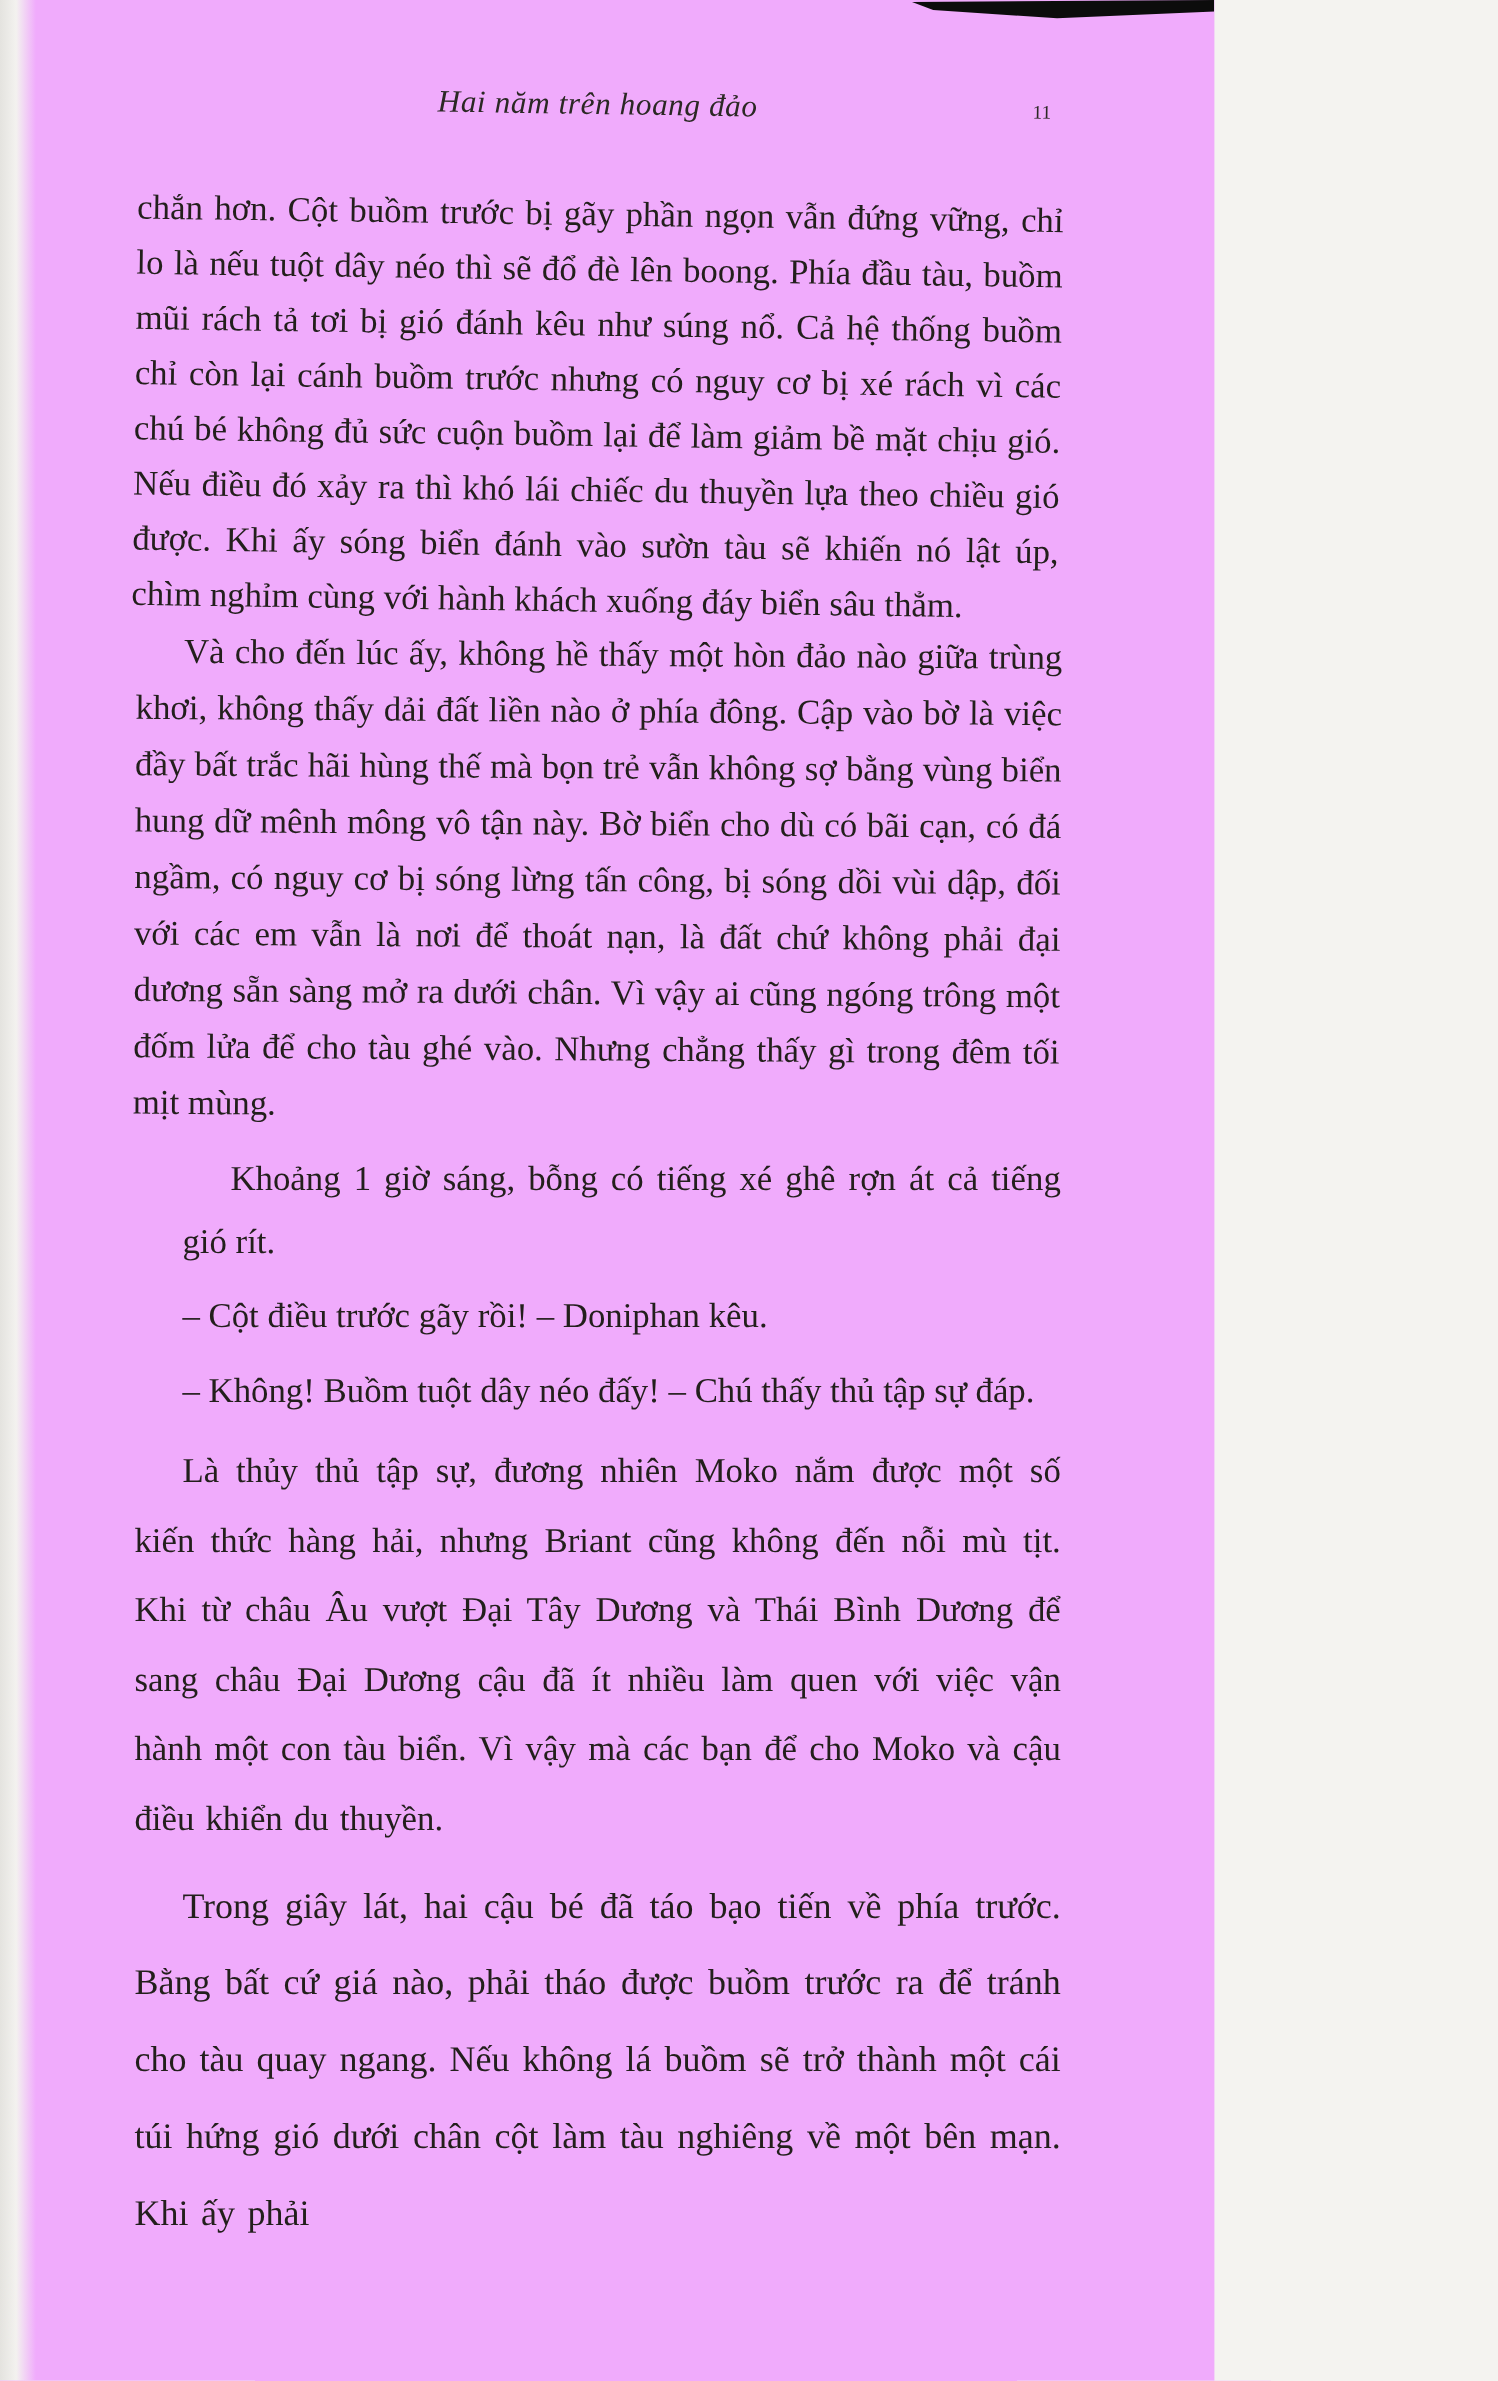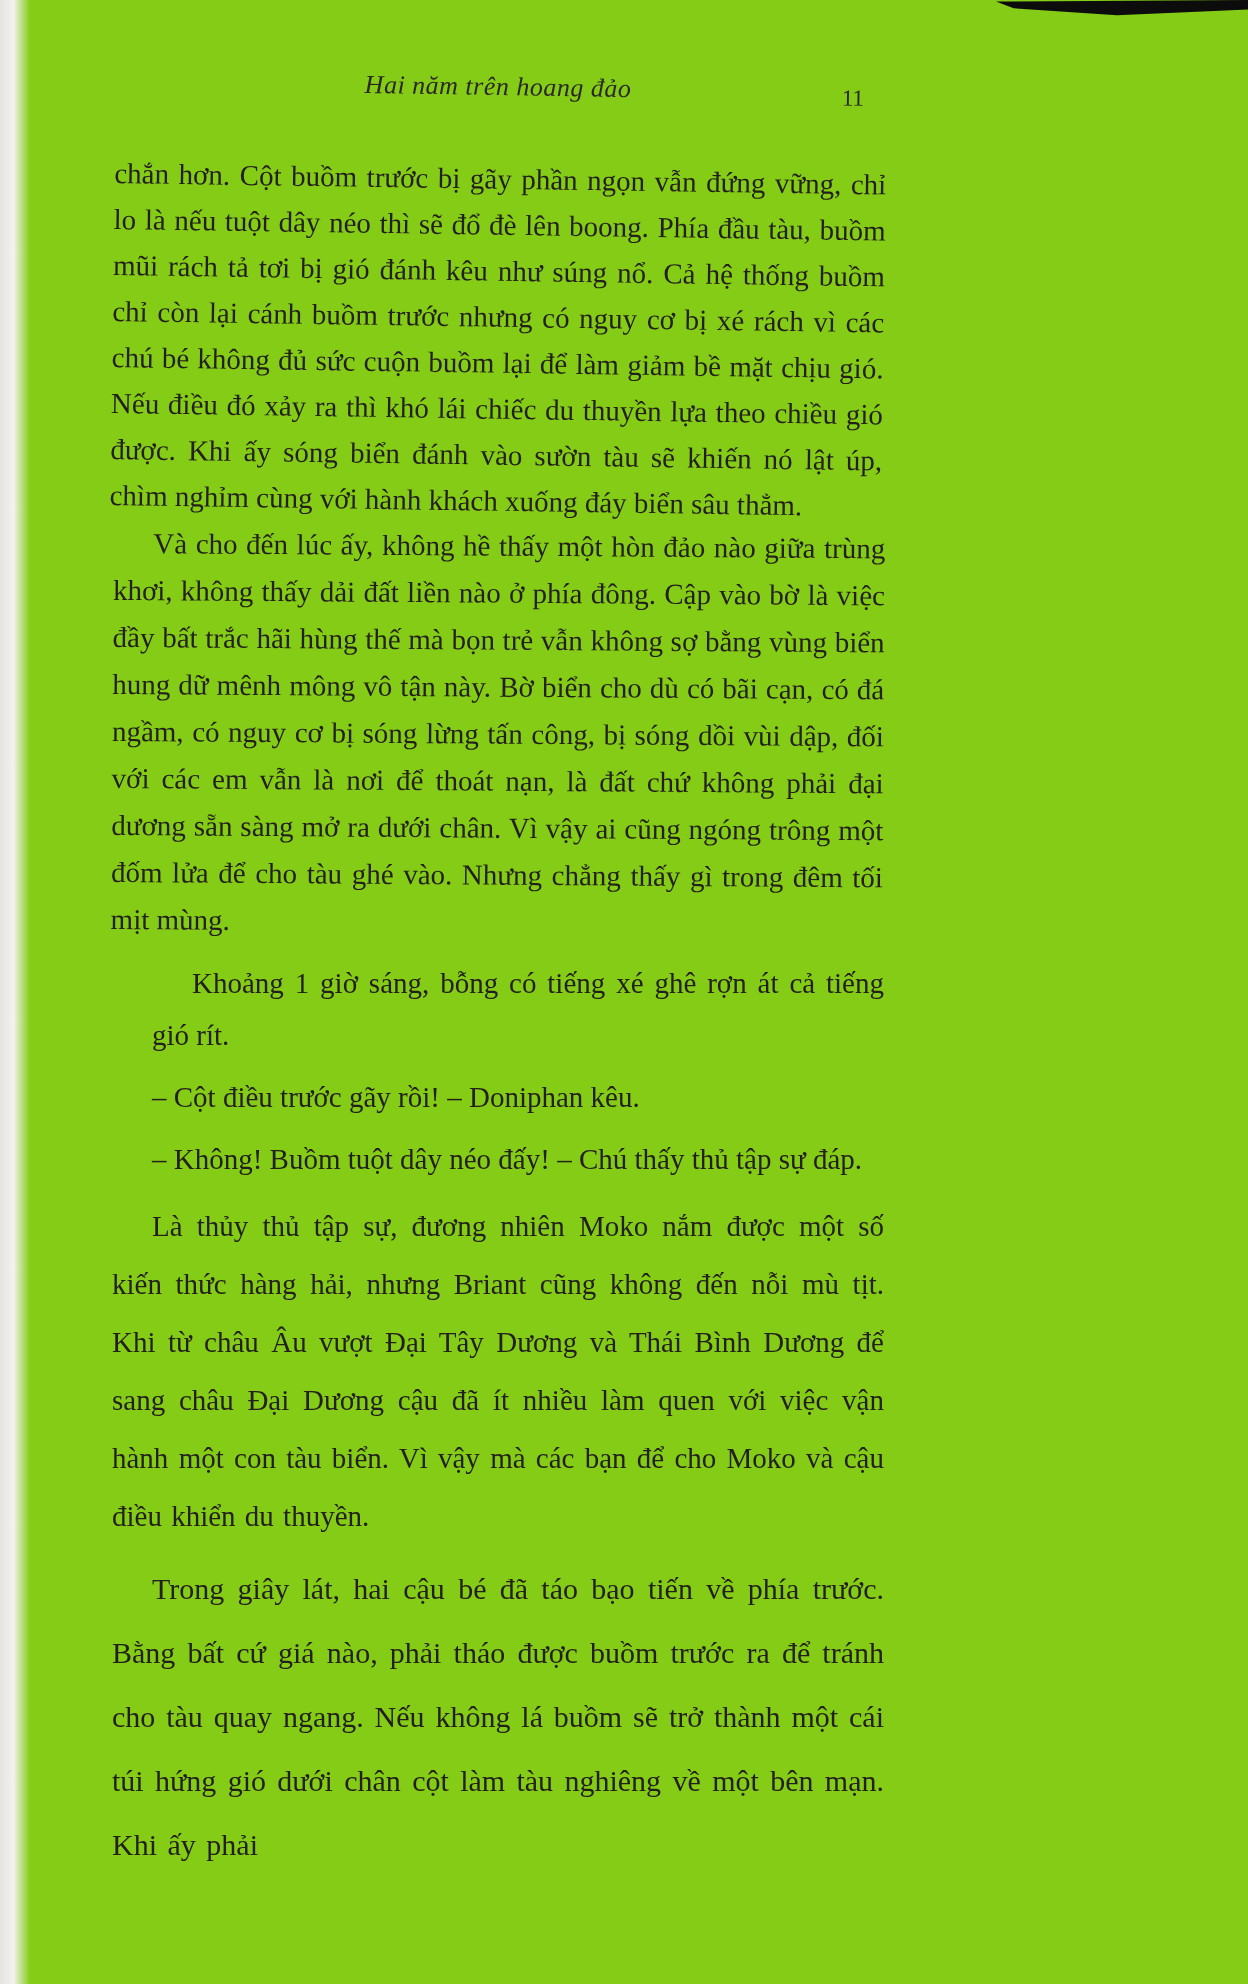--- a/index.html
+++ b/index.html
@@ -3,23 +3,23 @@
 <meta charset="utf-8">
 <style>
   * { margin: 0; padding: 0; box-sizing: border-box; }
   html, body { width: 1248px; height: 1984px; }
   body {
     font-family: "Liberation Serif", "DejaVu Serif", serif;
     background: #f4f3f0;
   }
   .page {
     position: relative;
-    width: 1248px;
+    width: 1012px;
     height: 1984px;
-    background: #84cc16;
+    background: #f0abfc;
     overflow: hidden;
     color: #262320;
   }
   .page-edge-left {
     position: absolute;
     left: 0; top: 0; bottom: 0;
     width: 30px;
     background: linear-gradient(to right, #e4e3df 0%, #f3f2ef 45%, rgba(252,252,250,0) 100%);
     pointer-events: none;
   }
@@ -45,23 +45,23 @@
   }
   .running-title {
     text-align: center;
     font-style: italic;
     font-size: 26px;
     letter-spacing: 0.5px;
     color: #2b2824;
   }
   .page-number {
     position: absolute;
-    right: 20px;
+    right: 8px;
     top: 22px;
-    font-size: 23px;
+    font-size: 16px;
     color: #2b2824;
   }
   .body-text {
     margin-top: 26px;
   }
   .body-text p {
     text-align: justify;
     text-indent: 40px;
     color: #231f1c;
     font-size: 29px;

